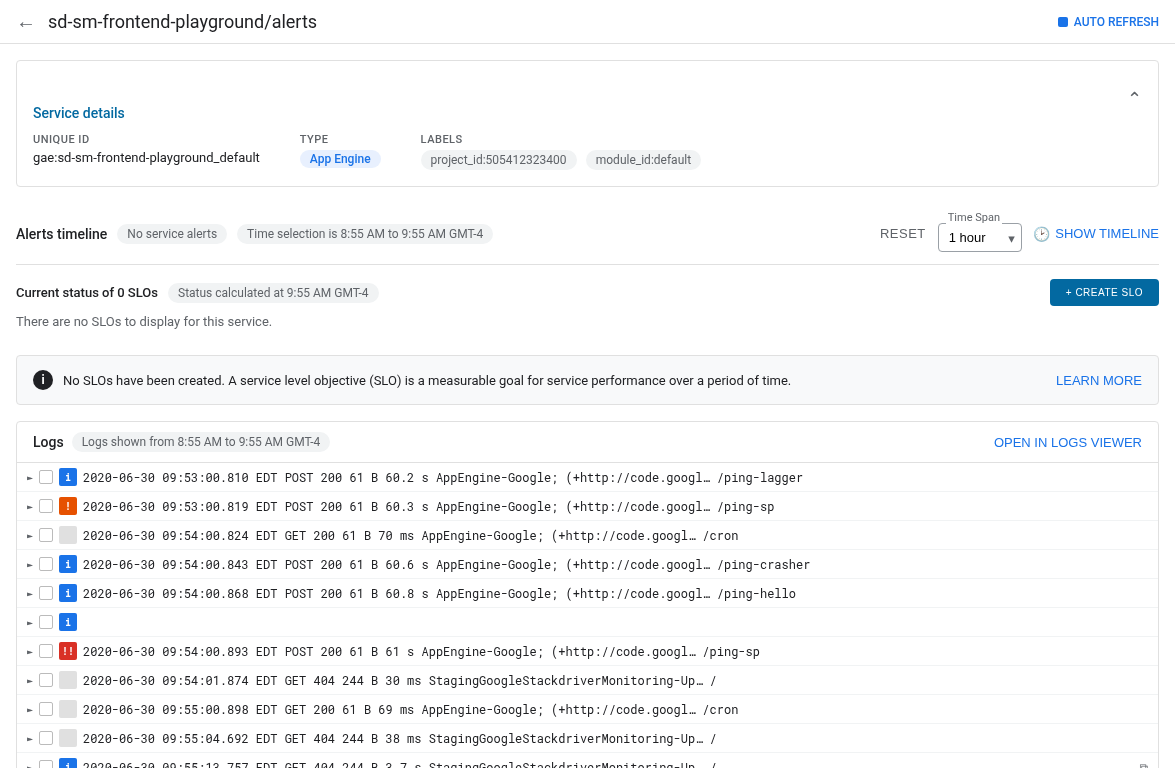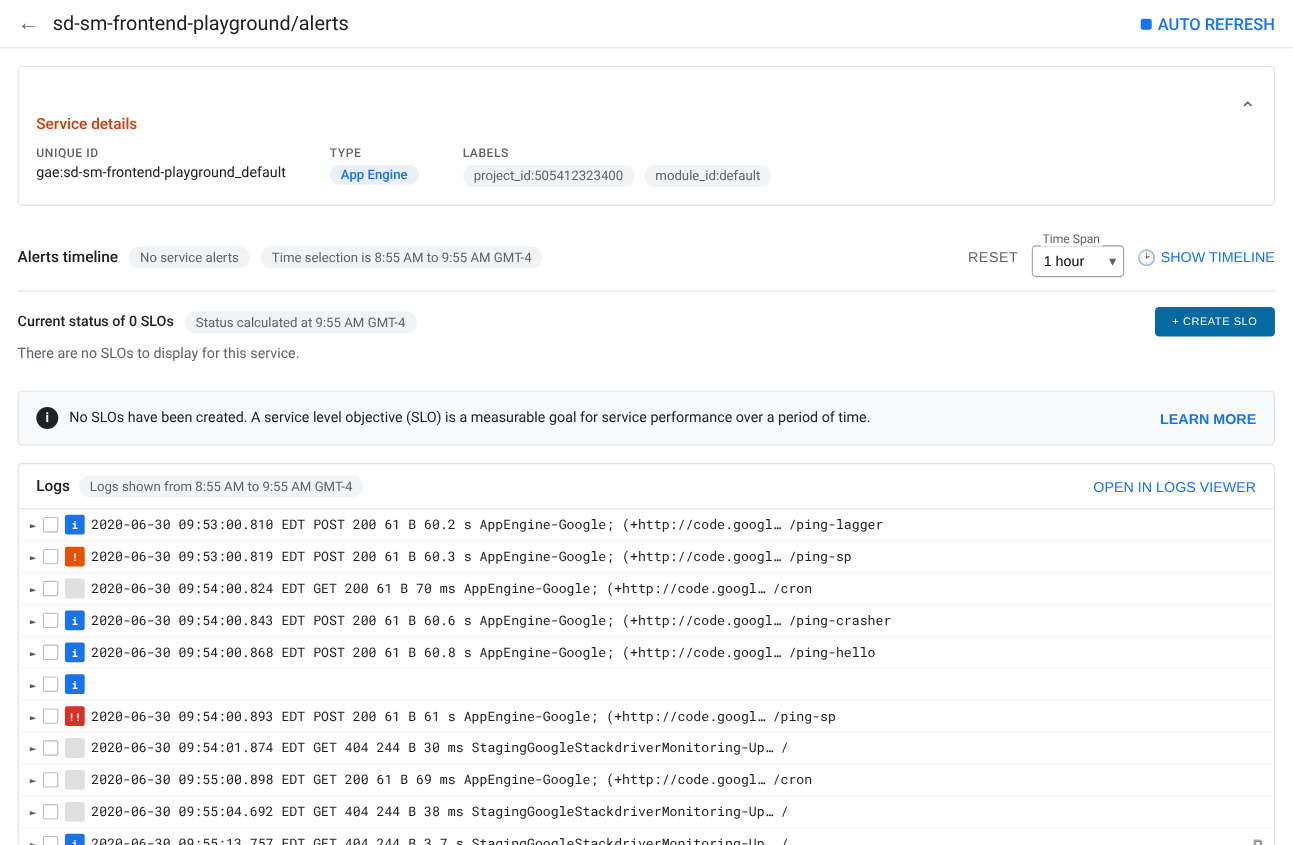--- a/index.html
+++ b/index.html
@@ -7,30 +7,30 @@
 
     
     .header {
       display: flex; align-items: center; justify-content: space-between;
       padding: 10px 16px; border-bottom: 1px solid #e0e0e0;
       background: #fff;
     }
     .header-left { display: flex; align-items: center; gap: 12px; }
     .back-btn { color: #5f6368; cursor: pointer; font-size: 20px; background: none; border: none; }
     .header-title { font-size: 18px; font-weight: 400; color: #202124; }
-    .auto-refresh { display: flex; align-items: center; gap: 6px; color: #1a73e8; font-size: 15px; font-weight: 500; cursor: pointer; }
+    .auto-refresh { display: flex; align-items: center; gap: 6px; color: #1a73e8; font-size: 12px; font-weight: 500; cursor: pointer; }
     .auto-refresh-dot { width: 10px; height: 10px; background: #1a73e8; border-radius: 2px; }
 
     
     .main { padding: 0 16px; }
 
     
     .card { border: 1px solid #e0e0e0; border-radius: 4px; margin: 16px 0; padding: 16px; }
     .card-header { display: flex; align-items: center; justify-content: space-between; margin-bottom: 12px; }
-    .card-title { font-size: 14px; font-weight: 500; color: #c2410c; margin-top: 28px; }
+    .card-title { font-size: 14px; font-weight: 500; color: #0369a1; margin-top: 28px; }
     .collapse-btn { background: none; border: none; cursor: pointer; color: #5f6368; font-size: 18px; }
 
     .service-details-row { display: flex; gap: 40px; align-items: flex-start; }
     .detail-col {}
     .detail-label { font-size: 11px; color: #5f6368; font-weight: 500; letter-spacing: 0.5px; margin-bottom: 4px; }
     .detail-value { font-size: 13px; color: #202124; }
     .chip {
       display: inline-block; padding: 2px 10px; border-radius: 12px;
       background: #e8f0fe; color: #1a73e8; font-size: 12px; font-weight: 500;
     }
@@ -73,21 +73,21 @@
       padding: 14px 16px; display: flex; align-items: center; justify-content: space-between;
       margin: 10px 0 16px;
     }
     .info-banner-left { display: flex; align-items: center; gap: 10px; }
     .info-icon {
       width: 20px; height: 20px; border-radius: 50%; background: #202124;
       color: #fff; display: flex; align-items: center; justify-content: center;
       font-size: 12px; font-weight: bold; flex-shrink: 0;
     }
     .info-text { font-size: 13px; color: #202124; }
-    .learn-more-btn { color: #1a73e8; font-size: 13px; font-weight: 700; cursor: pointer; background: none; border: none; white-space: nowrap; }
+    .learn-more-btn { color: #1a73e8; font-size: 13px; font-weight: 400; cursor: pointer; background: none; border: none; white-space: nowrap; }
 
     
     .logs-section { border: 1px solid #e0e0e0; border-radius: 4px; margin-bottom: 16px; }
     .logs-header {
       display: flex; align-items: center; justify-content: space-between;
       padding: 10px 16px; border-bottom: 1px solid #e0e0e0;
     }
     .logs-title-row { display: flex; align-items: center; gap: 8px; }
     .logs-title { font-size: 14px; font-weight: 500; }
     .logs-badge { padding: 3px 10px; border-radius: 12px; background: #f1f3f4; color: #5f6368; font-size: 12px; }

